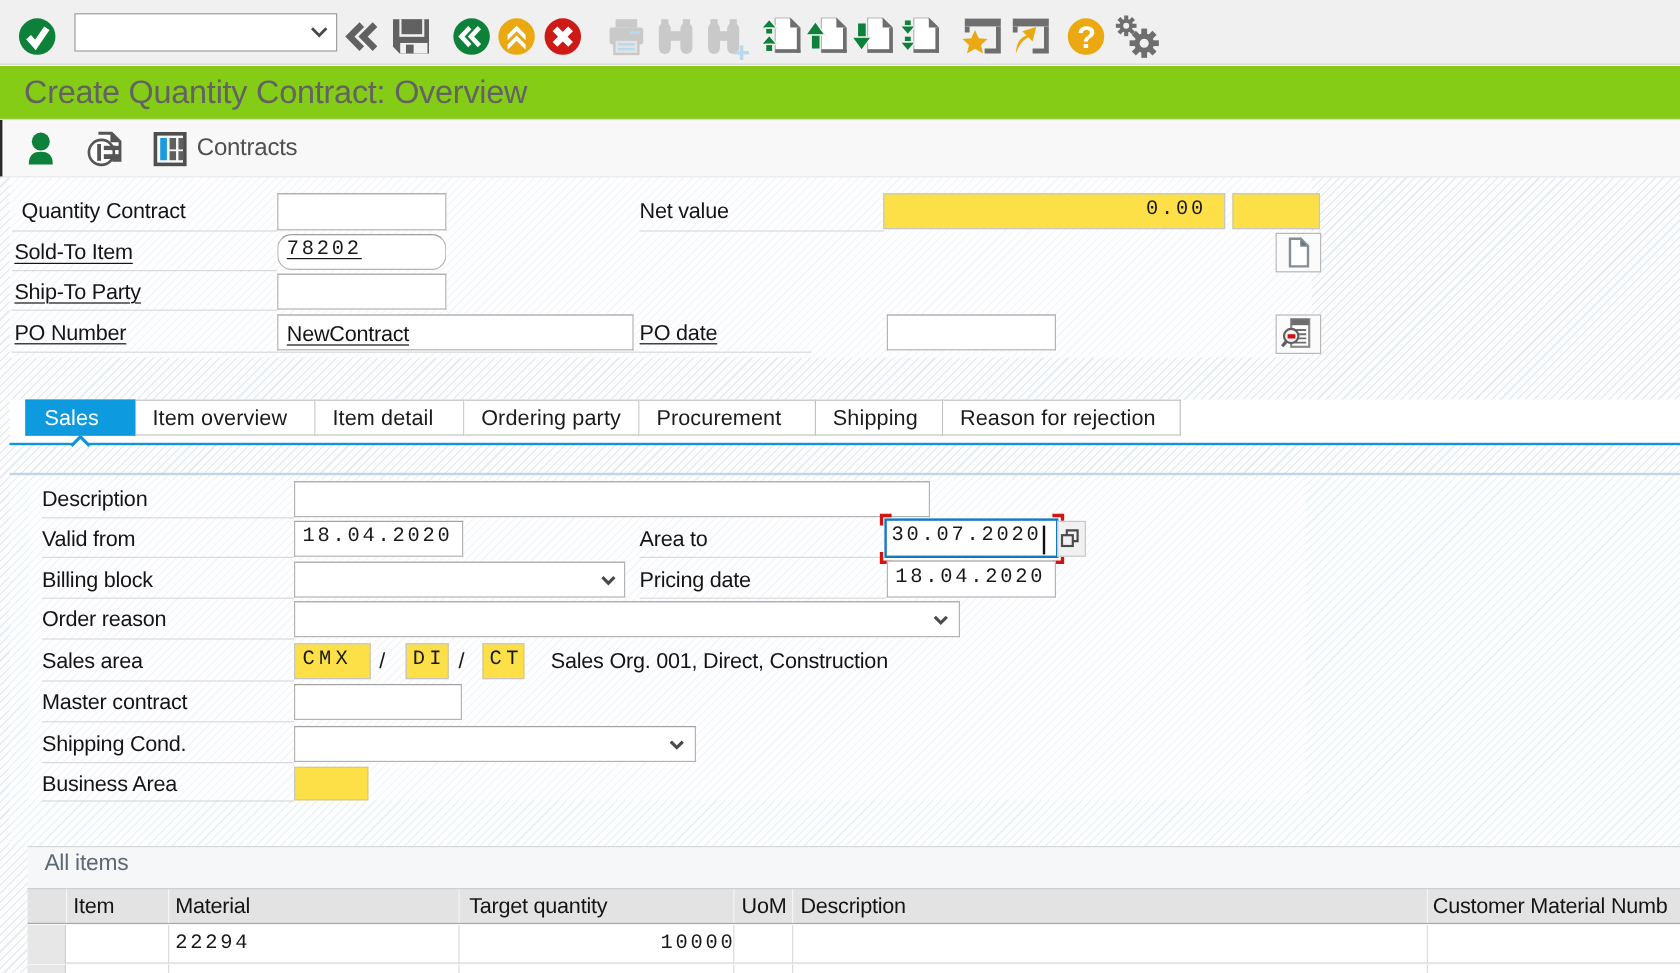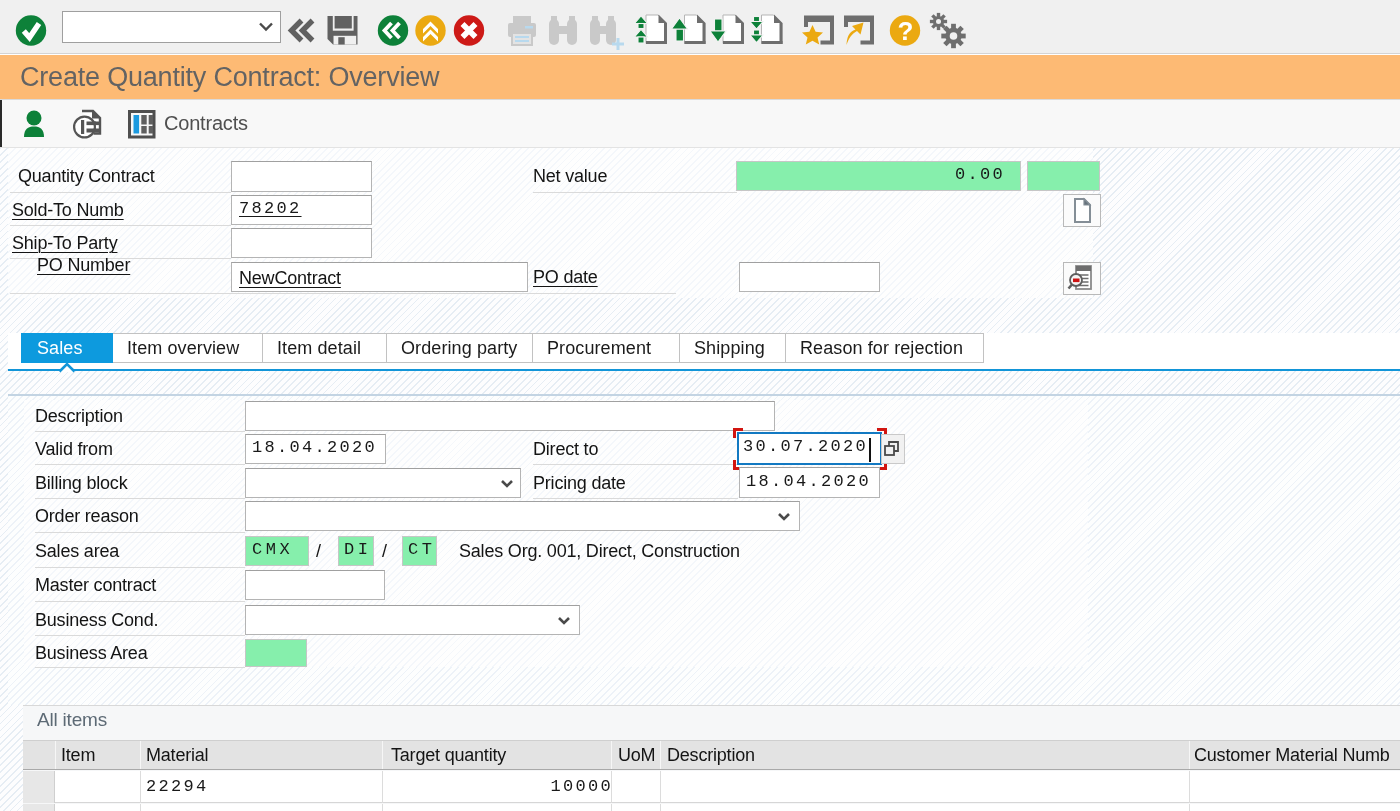--- a/index.html
+++ b/index.html
@@ -3,21 +3,21 @@
 <meta charset="utf-8">
 <style>
 * { margin:0; padding:0; box-sizing:border-box; }
 html,body { width:1400px; height:811px; overflow:hidden; }
 body { font-family:"Liberation Sans", sans-serif; position:relative; background:#fff; }
 .abs { position:absolute; }
 .lbl { font-size:18px; letter-spacing:-0.2px; color:#141414; white-space:nowrap; }
 .ulbl { text-decoration:underline; text-underline-offset:3px; text-decoration-thickness:1.2px; }
 .mono { font-family:"Liberation Mono", monospace; font-size:17px; letter-spacing:2.3px; color:#191919; white-space:nowrap; }
 .inp { background:#fff; border:1px solid #b4b4b4; border-top-color:#a0a0a0; }
-.ro  { background:#86efac; border:1px solid #c6c6c6; }
+.ro  { background:#fde047; border:1px solid #c6c6c6; }
 .sep { background:#dadada; height:1px; }
 .stripes-strong { background:repeating-linear-gradient(135deg,#e6edf4 0px,#e6edf4 1.25px,#fdfdfe 1.25px,#fdfdfe 4.9px); }
 .stripes-med { background:repeating-linear-gradient(135deg,#edf2f8 0px,#edf2f8 1.25px,#fdfefe 1.25px,#fdfefe 4.9px); }
 .stripes-faint { background:repeating-linear-gradient(135deg,#f4f7fb 0px,#f4f7fb 1.25px,#fefefe 1.25px,#fefefe 4.9px); }
 .tab { position:absolute; top:333px; height:30px; background:#fff; border:1px solid #c2c2c2; border-left:none; color:#1b1b1b; font-size:18px; text-align:left; padding-left:14px; line-height:28px; letter-spacing:0.1px; }
 </style>
 </head>
 <body>
 
 <div class="abs" style="left:0;top:0;width:1400px;height:54px;background:#f0f0f0;border-bottom:1px solid #d4d4d4;"></div>
@@ -163,21 +163,21 @@
           <rect x="-2.4" y="-12.2" width="4.8" height="24.4"></rect>
           <rect x="-12.2" y="-2.4" width="24.4" height="4.8"></rect>
       <rect x="-2.4" y="-12.2" width="4.8" height="24.4" transform="rotate(45)"></rect>
           <rect x="-12.2" y="-2.4" width="24.4" height="4.8" transform="rotate(45)"></rect>
         </g>
       <circle r="3.8" fill="#f0f0f0"></circle>
     </g>
   </g>
 </svg>
 
-<div class="abs" style="left:0;top:55px;width:1400px;height:45px;background:#fdba74;border-bottom:1px solid #dadada;">
+<div class="abs" style="left:0;top:55px;width:1400px;height:45px;background:#84cc16;border-bottom:1px solid #dadada;">
   <div class="abs" style="left:20px;top:0;height:44px;line-height:44px;font-size:27px;color:#636363;letter-spacing:-0.2px;">Create Quantity Contract: Overview</div>
 </div>
 
 <div class="abs" style="left:0;top:100px;width:1400px;height:48px;background:#f8f8f8;border-bottom:1px solid #e3e3e3;"></div>
 <div class="abs" style="left:0;top:100px;width:2px;height:47px;background:#2a2a2a;"></div>
 <svg class="abs" style="left:0;top:100px;" width="300" height="48" viewBox="0 0 300 48">
 
   <circle cx="34" cy="18" r="7.5" fill="#0d8139"></circle>
   <path d="M24 37 C24 29 28 26.5 34 26.5 C40 26.5 44 29 44 37 Z" fill="#0d8139"></path>
 
@@ -204,31 +204,31 @@
 <div class="abs lbl" style="left:164px;top:100px;height:47px;line-height:47px;font-size:20px;color:#4f4f4f;">Contracts</div>
 
 <div class="abs stripes-strong" style="left:0;top:148px;width:1400px;height:663px;"></div>
 
 <div class="abs stripes-faint" style="left:8px;top:148px;width:1085px;height:150px;"></div>
 
 <div class="abs lbl" style="left:18px;top:161px;height:31px;line-height:31px;">Quantity Contract</div>
 <div class="abs sep" style="left:10px;top:192px;width:221px;"></div>
 <div class="abs inp" style="left:231px;top:161px;width:141px;height:31px;"></div>
 
-<div class="abs lbl ulbl" style="left:12px;top:195px;height:30px;line-height:30px;">Sold-To Numb</div>
+<div class="abs lbl ulbl" style="left:12px;top:195px;height:30px;line-height:30px;">Sold-To Item</div>
 <div class="abs sep" style="left:10px;top:225px;width:221px;"></div>
-<div class="abs inp" style="left:231px;top:195px;width:141px;height:30px;">
+<div class="abs inp" style="left:231px;top:195px;width:141px;height:30px;border-radius:12px;">
     <span class="mono" style="position:absolute;left:7px;top:3px;text-decoration:underline;text-underline-offset:2.5px;text-decoration-thickness:1.2px;">78202</span>
   </div>
 
 <div class="abs lbl ulbl" style="left:12px;top:228px;height:30px;line-height:30px;">Ship-To Party</div>
 <div class="abs sep" style="left:10px;top:258px;width:221px;"></div>
 <div class="abs inp" style="left:231px;top:228px;width:141px;height:30px;"></div>
 
-<div class="abs lbl ulbl" style="left:12px;top:250px;height:30px;line-height:30px;margin-left:25px;">PO Number</div>
+<div class="abs lbl ulbl" style="left:12px;top:262px;height:30px;line-height:30px;">PO Number</div>
 <div class="abs sep" style="left:10px;top:293px;width:666px;"></div>
 <div class="abs inp" style="left:231px;top:262px;width:297px;height:30px;">
     <span class="lbl" style="position:absolute;left:7px;top:2px;line-height:26px;text-decoration:underline;text-underline-offset:2.5px;text-decoration-thickness:1.2px;">NewContract</span>
   </div>
 <div class="abs lbl ulbl" style="left:533px;top:262px;height:30px;line-height:30px;text-align:right;">PO date</div>
 <div class="abs inp" style="left:739px;top:262px;width:141px;height:30px;"></div>
 
 <div class="abs lbl" style="left:533px;top:161px;height:31px;line-height:31px;">Net value</div>
 <div class="abs sep" style="left:533px;top:192px;width:204px;"></div>
 <div class="abs ro" style="left:736px;top:161px;width:285px;height:30px;">
@@ -273,21 +273,21 @@
 
 <div class="abs lbl" style="left:35px;top:401px;height:30px;line-height:30px;">Description</div>
 <div class="abs sep" style="left:35px;top:431px;width:210px;"></div>
 <div class="abs inp" style="left:245px;top:401px;width:530px;height:30px;"></div>
 
 <div class="abs lbl" style="left:35px;top:434px;height:30px;line-height:30px;">Valid from</div>
 <div class="abs sep" style="left:35px;top:464px;width:210px;"></div>
 <div class="abs inp" style="left:245px;top:434px;width:141px;height:30px;">
     <span class="mono" style="position:absolute;left:6px;top:3px;">18.04.2020</span>
   </div>
-<div class="abs lbl" style="left:533px;top:434px;height:30px;line-height:30px;">Direct to</div>
+<div class="abs lbl" style="left:533px;top:434px;height:30px;line-height:30px;">Area to</div>
 <div class="abs sep" style="left:533px;top:464px;width:205px;"></div>
 <div class="abs" style="left:737px;top:432px;width:145px;height:33px;background:#fff;border:2px solid #1279c2;">
     <span class="mono" style="position:absolute;left:4px;top:3px;">30.07.2020</span>
     <span style="position:absolute;left:130px;top:4px;width:2px;height:24px;background:#111;"></span>
   </div>
 <svg class="abs" style="left:733px;top:428px;" width="154" height="42" viewBox="0 0 154 42">
   <path d="M1.5 10 L1.5 1.5 L10 1.5" fill="none" stroke="#d21510" stroke-width="3"></path>
   <path d="M144 1.5 L152.5 1.5 L152.5 10" fill="none" stroke="#d21510" stroke-width="3"></path>
   <path d="M152.5 32 L152.5 40.5 L144 40.5" fill="none" stroke="#d21510" stroke-width="3"></path>
   <path d="M10 40.5 L1.5 40.5 L1.5 32" fill="none" stroke="#d21510" stroke-width="3"></path>
@@ -334,21 +334,21 @@
 <div class="abs lbl" style="left:382px;top:536px;height:30px;line-height:30px;">/</div>
 <div class="abs ro" style="left:402px;top:536px;width:35px;height:30px;">
     <span class="mono" style="position:absolute;left:5px;top:3px;letter-spacing:3.6px;">CT</span>
   </div>
 <div class="abs lbl" style="left:459px;top:536px;height:30px;line-height:30px;">Sales Org. 001, Direct, Construction</div>
 
 <div class="abs lbl" style="left:35px;top:570px;height:30px;line-height:30px;">Master contract</div>
 <div class="abs sep" style="left:35px;top:601px;width:210px;"></div>
 <div class="abs inp" style="left:245px;top:570px;width:140px;height:30px;"></div>
 
-<div class="abs lbl" style="left:35px;top:605px;height:30px;line-height:30px;">Business Cond.</div>
+<div class="abs lbl" style="left:35px;top:605px;height:30px;line-height:30px;">Shipping Cond.</div>
 <div class="abs sep" style="left:35px;top:635px;width:210px;"></div>
 <div class="abs inp" style="left:245px;top:605px;width:335px;height:30px;">
     <svg style="position:absolute;right:8px;top:10px;" width="14" height="10" viewBox="0 0 14 10">
       <polyline points="2,2 7,7 12,2" fill="none" stroke="#4a4a4a" stroke-width="2.6"></polyline>
     </svg>
   </div>
 
 <div class="abs lbl" style="left:35px;top:639px;height:28px;line-height:28px;">Business Area</div>
 <div class="abs sep" style="left:35px;top:667px;width:210px;"></div>
 <div class="abs ro" style="left:245px;top:639px;width:62px;height:28px;"></div>

